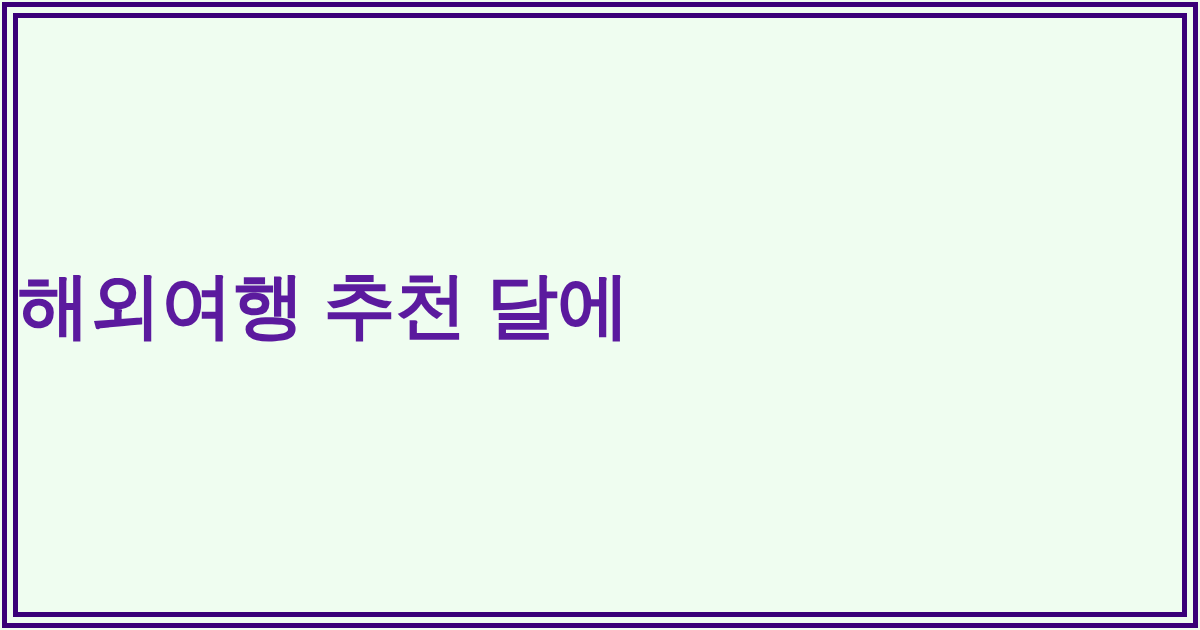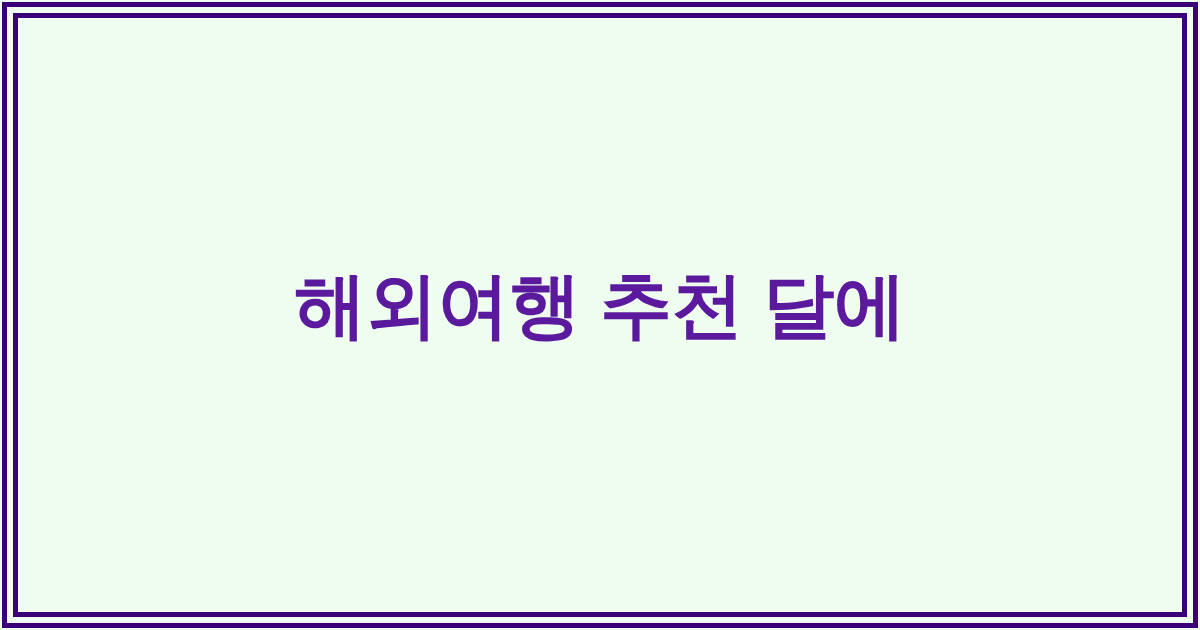--- a/index.html
+++ b/index.html
@@ -34,21 +34,21 @@
   }
 
   .border-inner {
     box-sizing: border-box;
     width: 100%;
     height: 100%;
     border: 5px solid #3a0078;
 
     display: flex;
     align-items: center;
-    justify-content: center;
+    justify-content: flex-start;
   }
 
   
   .headline {
     display: block;
     text-align: left;
     color: #5b1a9e;
     font-size: 72px;
     line-height: 78px;
     font-weight: 700;

